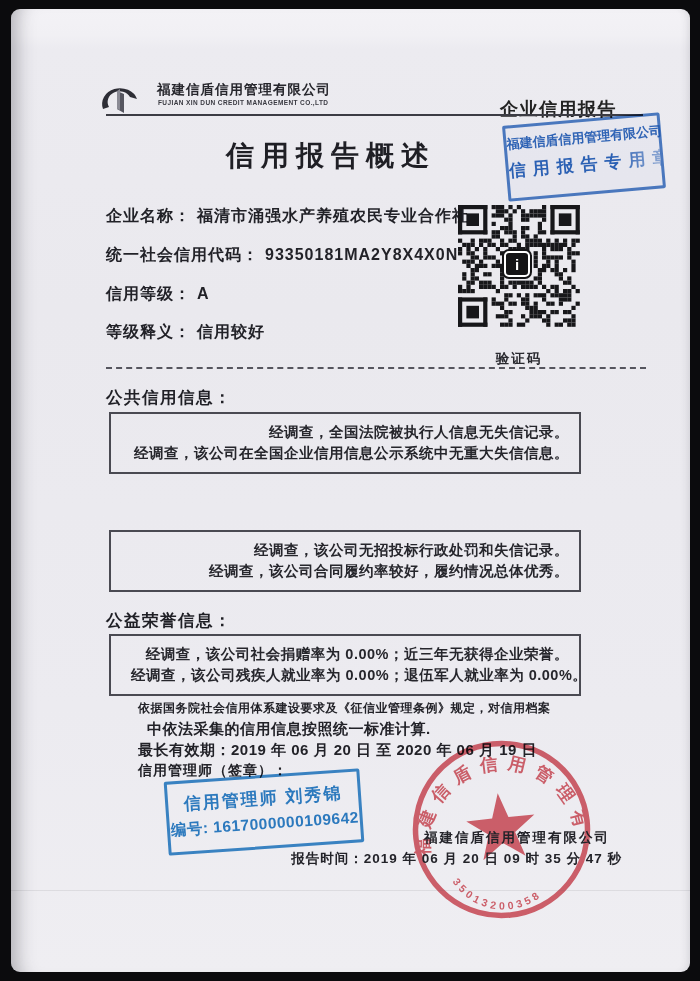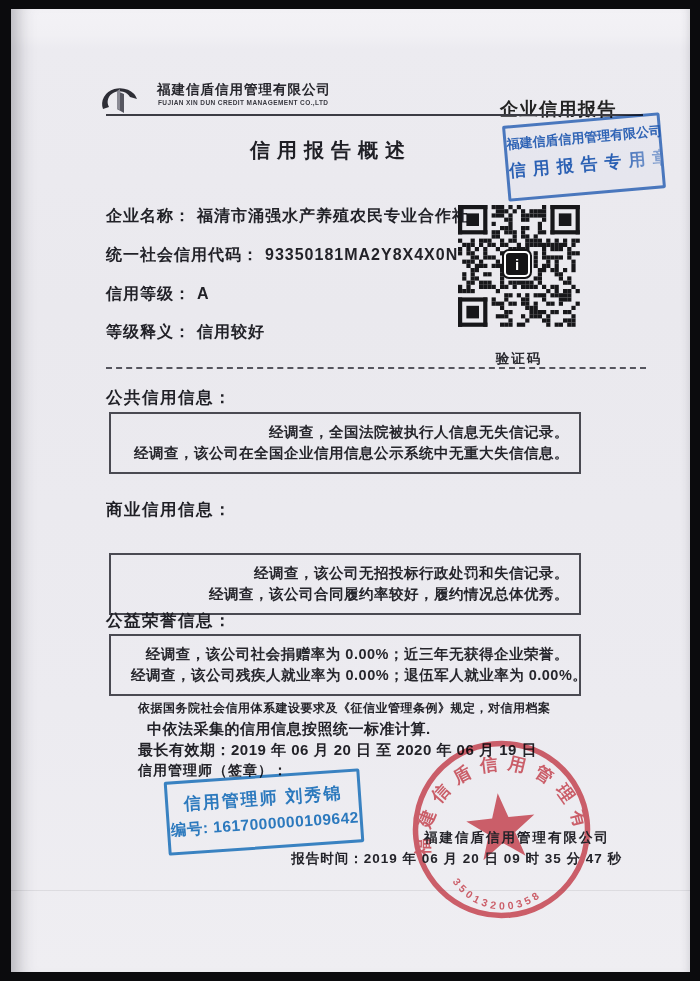--- a/index.html
+++ b/index.html
@@ -2,20 +2,21 @@
 <html><head>
 <meta charset="utf-8">
 <style>
   html,body{margin:0;padding:0;background:#000;}
   *{box-sizing:border-box;font-family:"Liberation Sans","DejaVu Sans",sans-serif;}
   .photo{position:relative;width:700px;height:981px;background:#0b0b0d;overflow:hidden;}
   .paper{
     position:absolute;left:11px;top:9px;width:679px;height:963px;
     background:linear-gradient(180deg,#f3f2f6 0,#f1f0f4 26px,#ecebf0 40px,#eae9ee 300px,#ecebf0 700px,#efeef2 100%);
     box-shadow:inset 22px 0 18px -16px rgba(60,60,70,.35), inset -8px 0 10px -8px rgba(60,60,70,.2);
+    border-radius:9px;
   }
   .paper:after{content:"";position:absolute;left:0;right:0;top:881px;height:1px;background:rgba(90,90,100,.12);}
   .content{position:absolute;left:0;top:0;width:100%;height:100%;color:#232329;}
 
   
   .logo{position:absolute;left:86px;top:68px;width:52px;height:44px;}
   .co-name{position:absolute;left:146px;top:72px;font-size:13.5px;font-weight:bold;letter-spacing:1px;color:#26262c;}
   .co-name-en{position:absolute;left:147px;top:90px;font-size:6.5px;font-weight:bold;letter-spacing:.4px;color:#3a3a42;}
   .report-type{position:absolute;left:489px;top:88px;font-size:18px;font-weight:bold;letter-spacing:1.5px;color:#222;}
   .hrule{position:absolute;left:95px;top:105px;width:537px;height:2px;background:#3c3c44;}
@@ -25,21 +26,21 @@
     position:absolute;left:494px;top:110px;width:158px;height:76px;
     border:3px solid rgba(38,100,190,.8);border-radius:2px;transform:rotate(-5deg);
     color:rgba(34,96,188,.92);text-align:center;padding-top:7px;mix-blend-mode:multiply;
     background:rgba(120,160,220,.04);
   }
   .stamp-blue .l1{font-size:13px;font-weight:bold;letter-spacing:0;white-space:nowrap;}
   .stamp-blue .l2{font-size:17px;font-weight:bold;letter-spacing:7px;margin-top:6px;white-space:nowrap;
     background:linear-gradient(90deg,rgba(34,96,188,.95) 70%,rgba(34,96,188,.45));-webkit-background-clip:text;background-clip:text;color:transparent;}
 
   .page-title{position:absolute;left:0;top:128px;width:640px;text-align:center;
-    font-size:20px;font-weight:bold;letter-spacing:7px;color:#1f1f25;}
+    font-size:28px;font-weight:bold;letter-spacing:7px;color:#1f1f25;}
 
   
   .field{position:absolute;left:95px;font-size:16px;font-weight:bold;letter-spacing:1px;color:#222228;white-space:nowrap;}
   .f0{top:197px}.f1{top:236px}.f2{top:275px}.f3{top:313px}
   .field .val{margin-left:6px;}
 
   
   .qr{position:absolute;left:447px;top:196px;width:122px;height:122px;}
   .qr svg{display:block}
   .qr-badge{position:absolute;left:46px;top:46px;width:26px;height:26px;background:#141416;border:2px solid #fff;
@@ -47,21 +48,21 @@
     box-shadow:0 0 0 2px #141416;}
   .qr-caption{position:absolute;left:447px;top:334px;width:122px;text-align:center;font-size:13.5px;font-weight:bold;letter-spacing:2px;color:#2a2a30;margin-top:7px;}
 
   .dashrule{position:absolute;left:95px;top:358px;width:540px;border-top:2px dashed #55555e;}
 
   
   .sec-head{position:absolute;left:95px;font-size:16.5px;font-weight:bold;letter-spacing:1.5px;color:#1f1f25;}
   .s0{top:378px}.s1{top:490px}.s2{top:601px}
   .sec-box{position:absolute;left:98px;width:472px;height:62px;border:2px solid #4a4a52;
     padding:8px 10px 0 20px;font-size:14.5px;font-weight:bold;color:#26262c;line-height:21px;letter-spacing:.5px;}
-  .b0{top:403px}.b1{top:544px}.b2{top:625px}
+  .b0{top:403px}.b1{top:521px}.b2{top:625px}
   .sec-box div{white-space:nowrap;text-align:right;}
 
   
   .note1{position:absolute;left:95px;top:691px;padding-left:32px;font-size:12px;font-weight:bold;letter-spacing:.5px;color:#222228;white-space:nowrap;}
   .note2{position:absolute;left:88px;top:711px;font-size:15px;font-weight:bold;letter-spacing:.5px;color:#222228;white-space:nowrap;margin-left:48px;}
   .validity{position:absolute;left:127px;top:732px;font-size:15px;font-weight:bold;letter-spacing:.5px;color:#222228;white-space:nowrap;}
   .mgr-label{position:absolute;left:127px;top:753px;font-size:14px;font-weight:bold;letter-spacing:1px;color:#222228;}
 
   
   .stamp-mgr{position:absolute;left:155px;top:766px;width:196px;height:74px;
@@ -418,21 +419,20 @@
       <div class="qr-caption">验证码</div>
 
       <div class="dashrule"></div>
 
       <div class="sec-head s0">公共信用信息：</div>
       <div class="sec-box b0">
         <div>经调查，全国法院被执行人信息无失信记录。</div>
         <div>经调查，该公司在全国企业信用信息公示系统中无重大失信信息。</div>
       </div>
 
-      <div class="sec-head s1">商业信用信息：</div>
       <div class="sec-box b1">
         <div>经调查，该公司无招投标行政处罚和失信记录。</div>
         <div>经调查，该公司合同履约率较好，履约情况总体优秀。</div>
       </div>
 
       <div class="sec-head s2">公益荣誉信息：</div>
       <div class="sec-box b2">
         <div>经调查，该公司社会捐赠率为 0.00%；近三年无获得企业荣誉。</div>
         <div>经调查，该公司残疾人就业率为 0.00%；退伍军人就业率为 0.00%。</div>
       </div>

